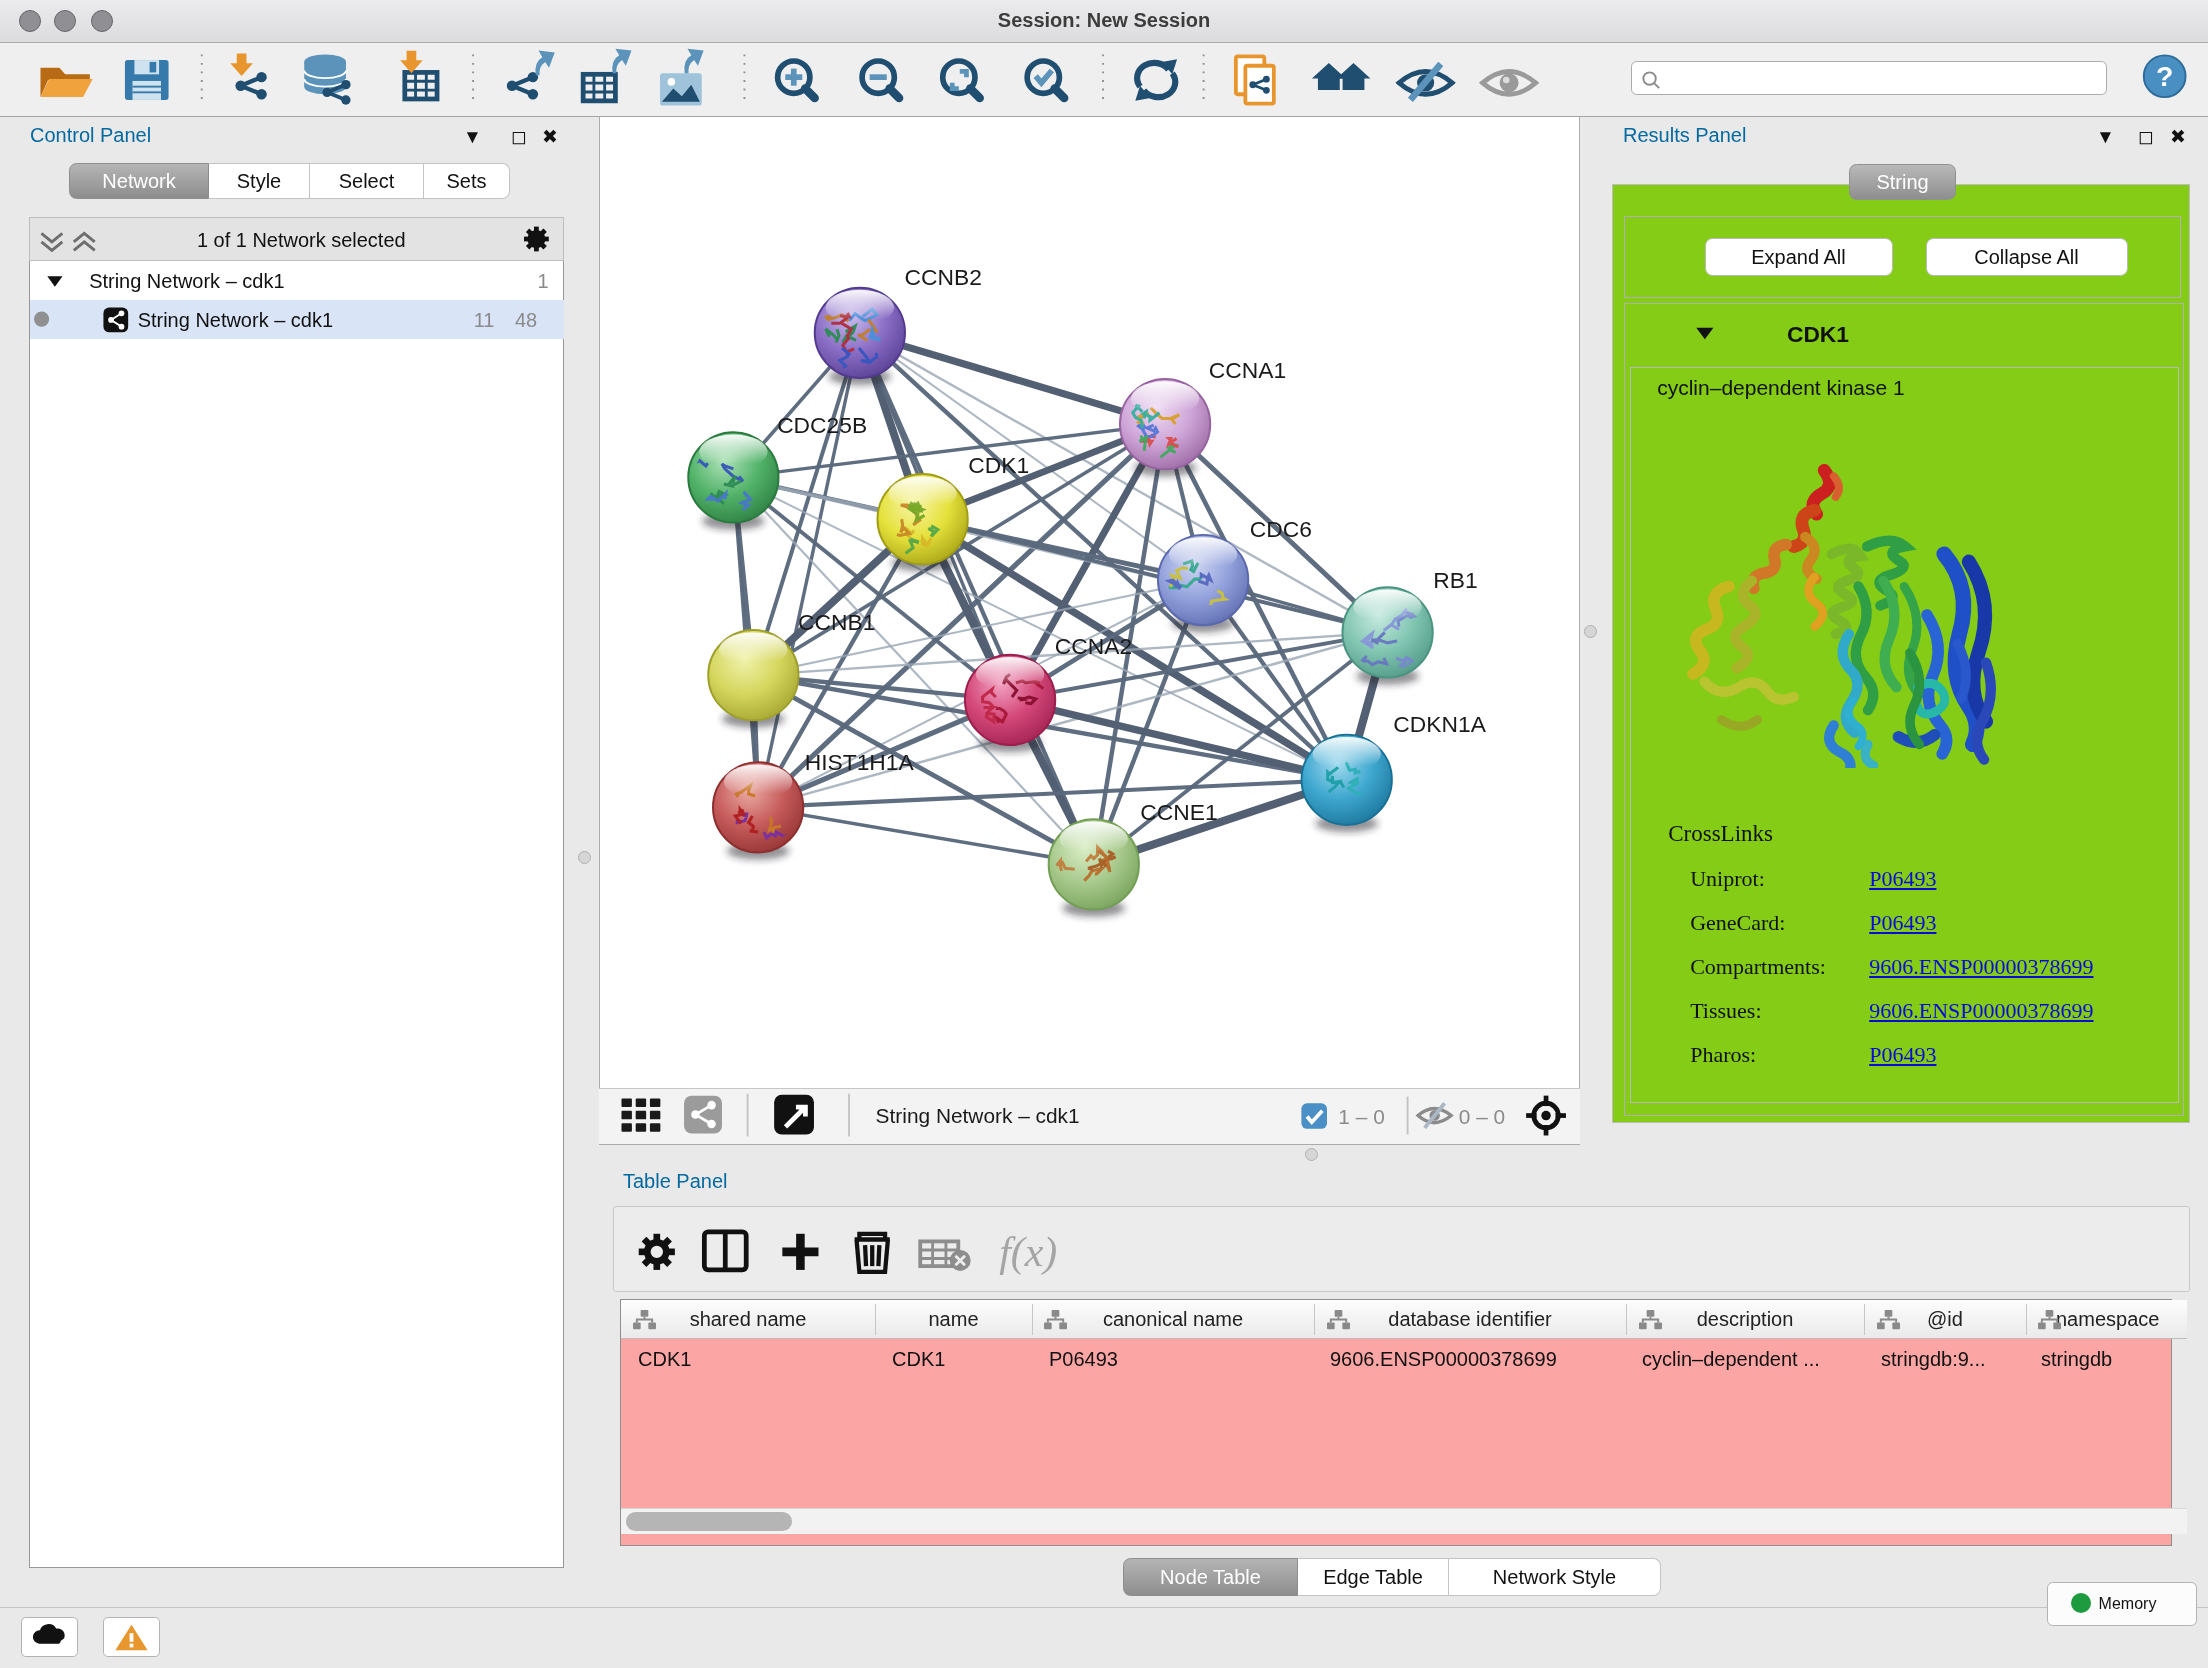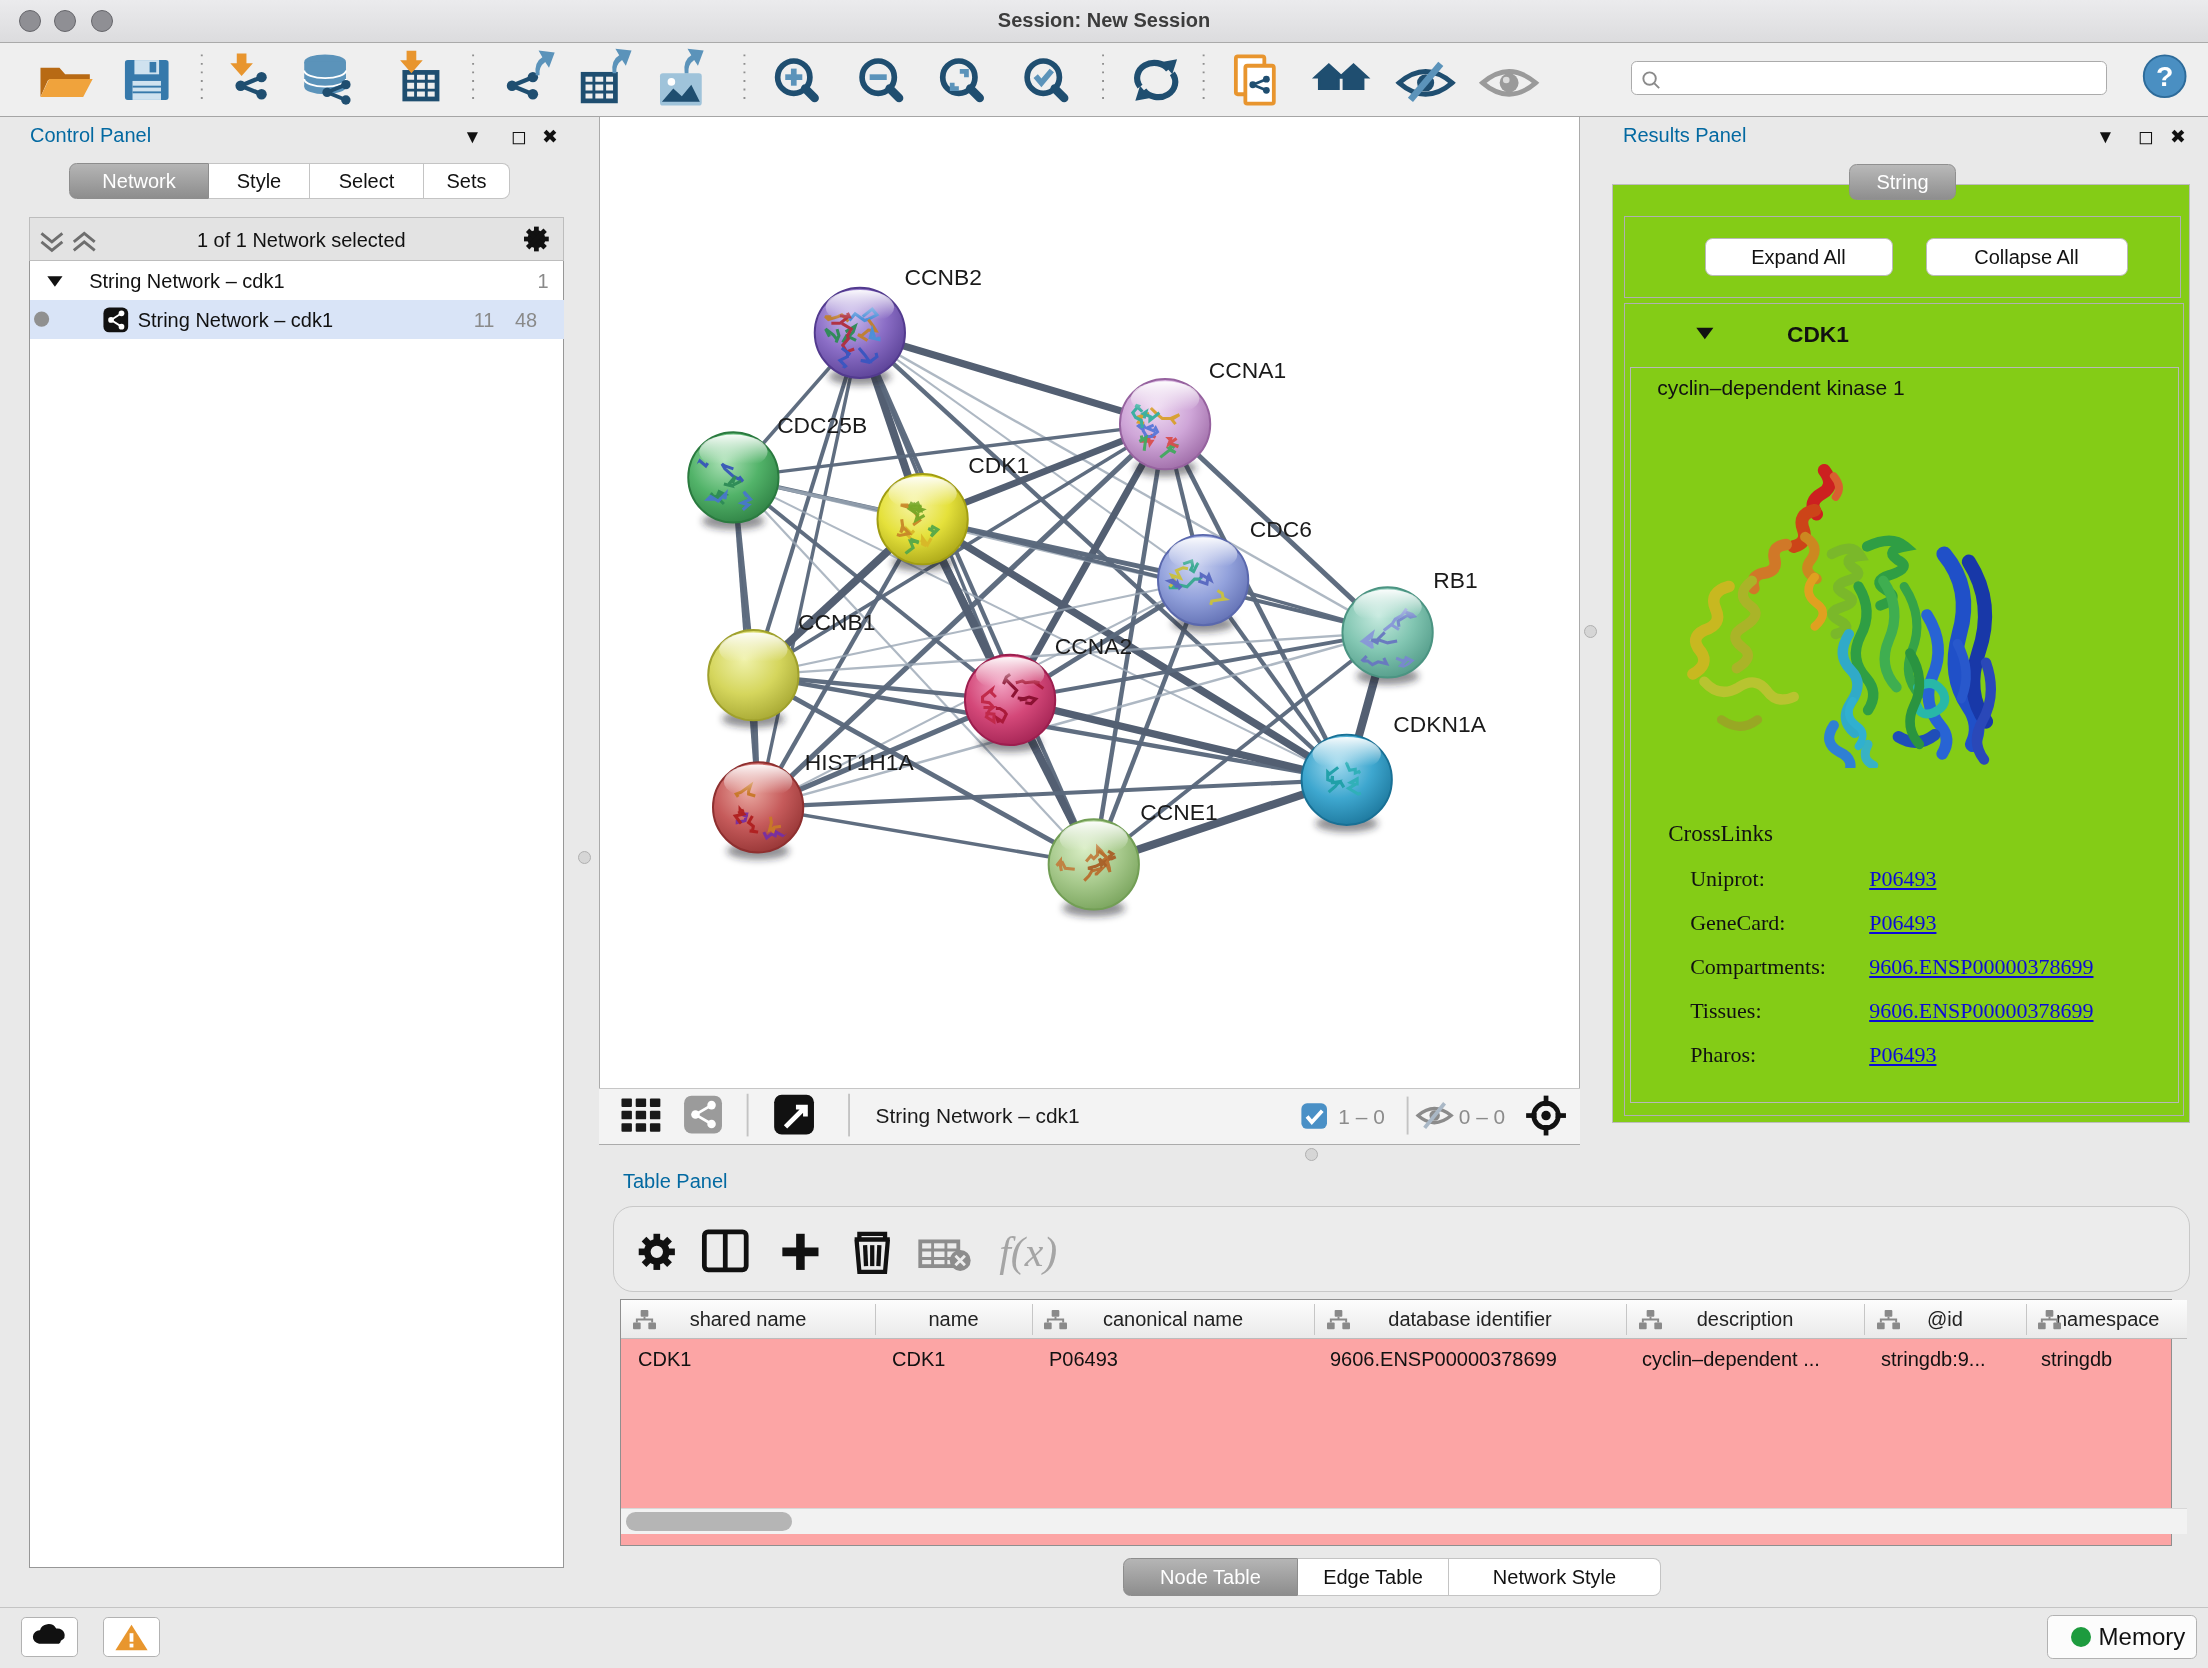--- a/index.html
+++ b/index.html
@@ -35,34 +35,34 @@
 #stringtab { z-index:5; left:1849px; top:164px; width:107px; height:36px; background:linear-gradient(#b9b9b9,#8e8e8e); border:1px solid #909090; border-radius:7.6px; color:#ffffff; font-size:20px; text-align:center; line-height:34px; }
 #rp-box { left:1612px; top:184px; width:578px; height:939px; background:#84cc16; border:1px solid #bdbdbd; }
 #rp-boxA { position:absolute; left:10.5px; top:31px; width:557px; height:82px; border:1px solid #b0b0b0; }
 .btn { position:absolute; background:#ffffff; border:1px solid #b9b9b9; border-radius:7.6px; font-size:20px; color:#111; text-align:center; }
 #rp-boxB { position:absolute; left:10.5px; top:118px; width:560px; height:813px; border:1px solid #b0b0b0; }
 #rp-desc { position:absolute; left:5.7px; top:63px; width:549px; height:736px; border:1px solid #b8b8b8; }
 .serif { font-family:"Liberation Serif", serif; }
 .link { color:#0b0bd8; text-decoration:underline; }
 
 #tp-title { left:623px; top:1170px; }
-#tp-toolbar { left:613px; top:1206px; width:1577px; height:86px; background:#ececec; border:1px solid #c8c8c8; border-radius:20px; }
+#tp-toolbar { left:613px; top:1206px; width:1577px; height:86px; background:#ececec; border:1px solid #c8c8c8; border-radius:3px; }
 #tablebox { left:620px; top:1299px; width:1552px; height:247px; background:#fca5a5; border:1.9px solid #8f8f8f; }
 #thead { position:absolute; left:0; top:0; width:1566px; height:39px; background:linear-gradient(#fdfdfd,#eaeaea); border-bottom:1px solid #bcbcbc; }
 .th { position:absolute; top:0; height:39px; font-size:20px; color:#222; line-height:39px; text-align:center; }
 .thsep { position:absolute; top:3.8px; height:31px; width:1px; background:#c6c6c6; }
 .td { position:absolute; top:41px; font-size:20px; color:#111; line-height:36px; }
 #hscroll { position:absolute; left:0px; top:208px; width:1566px; height:26px; background:#f2f2f2; border-top:1px solid #d8d8d8; }
 #hthumb { position:absolute; left:4.8px; top:2.9px; width:166px; height:19px; background:#b5b5b5; border-radius:9.5px; }
 
 #bottomtabs { left:1123px; top:1558px; }
 
 #statusline { left:0; top:1607px; width:2208px; height:1px; background:#c4c4c4; }
 .statusbtn { position:absolute; top:1617px; height:40px; background:#ffffff; border:1px solid #b2b2b2; border-radius:4.8px; }
-#memorybtn { left:2047px; top:1615px; width:150px; height:44px; background:#fcfcfc; border:1px solid #b2b2b2; border-radius:5.7px; font-size:24px; line-height:42px; color:#111; }
+#memorybtn { left:2047px; top:1582px; width:150px; height:44px; background:#fcfcfc; border:1px solid #b2b2b2; border-radius:5.7px; font-size:16px; line-height:42px; color:#111; }
 .dot-handle { position:absolute; width:13.3px; height:13.3px; border-radius:50%; background:#d6d6d6; border:1px solid #b0b0b0; }
 </style>
 </head>
 <body>
 <div class="abs" id="titlebar">
   <div class="tl" style="left:19px;"></div>
   <div class="tl" style="left:54px;"></div>
   <div class="tl" style="left:91px;"></div>
   <div id="title">Session: New Session</div>
 </div>

